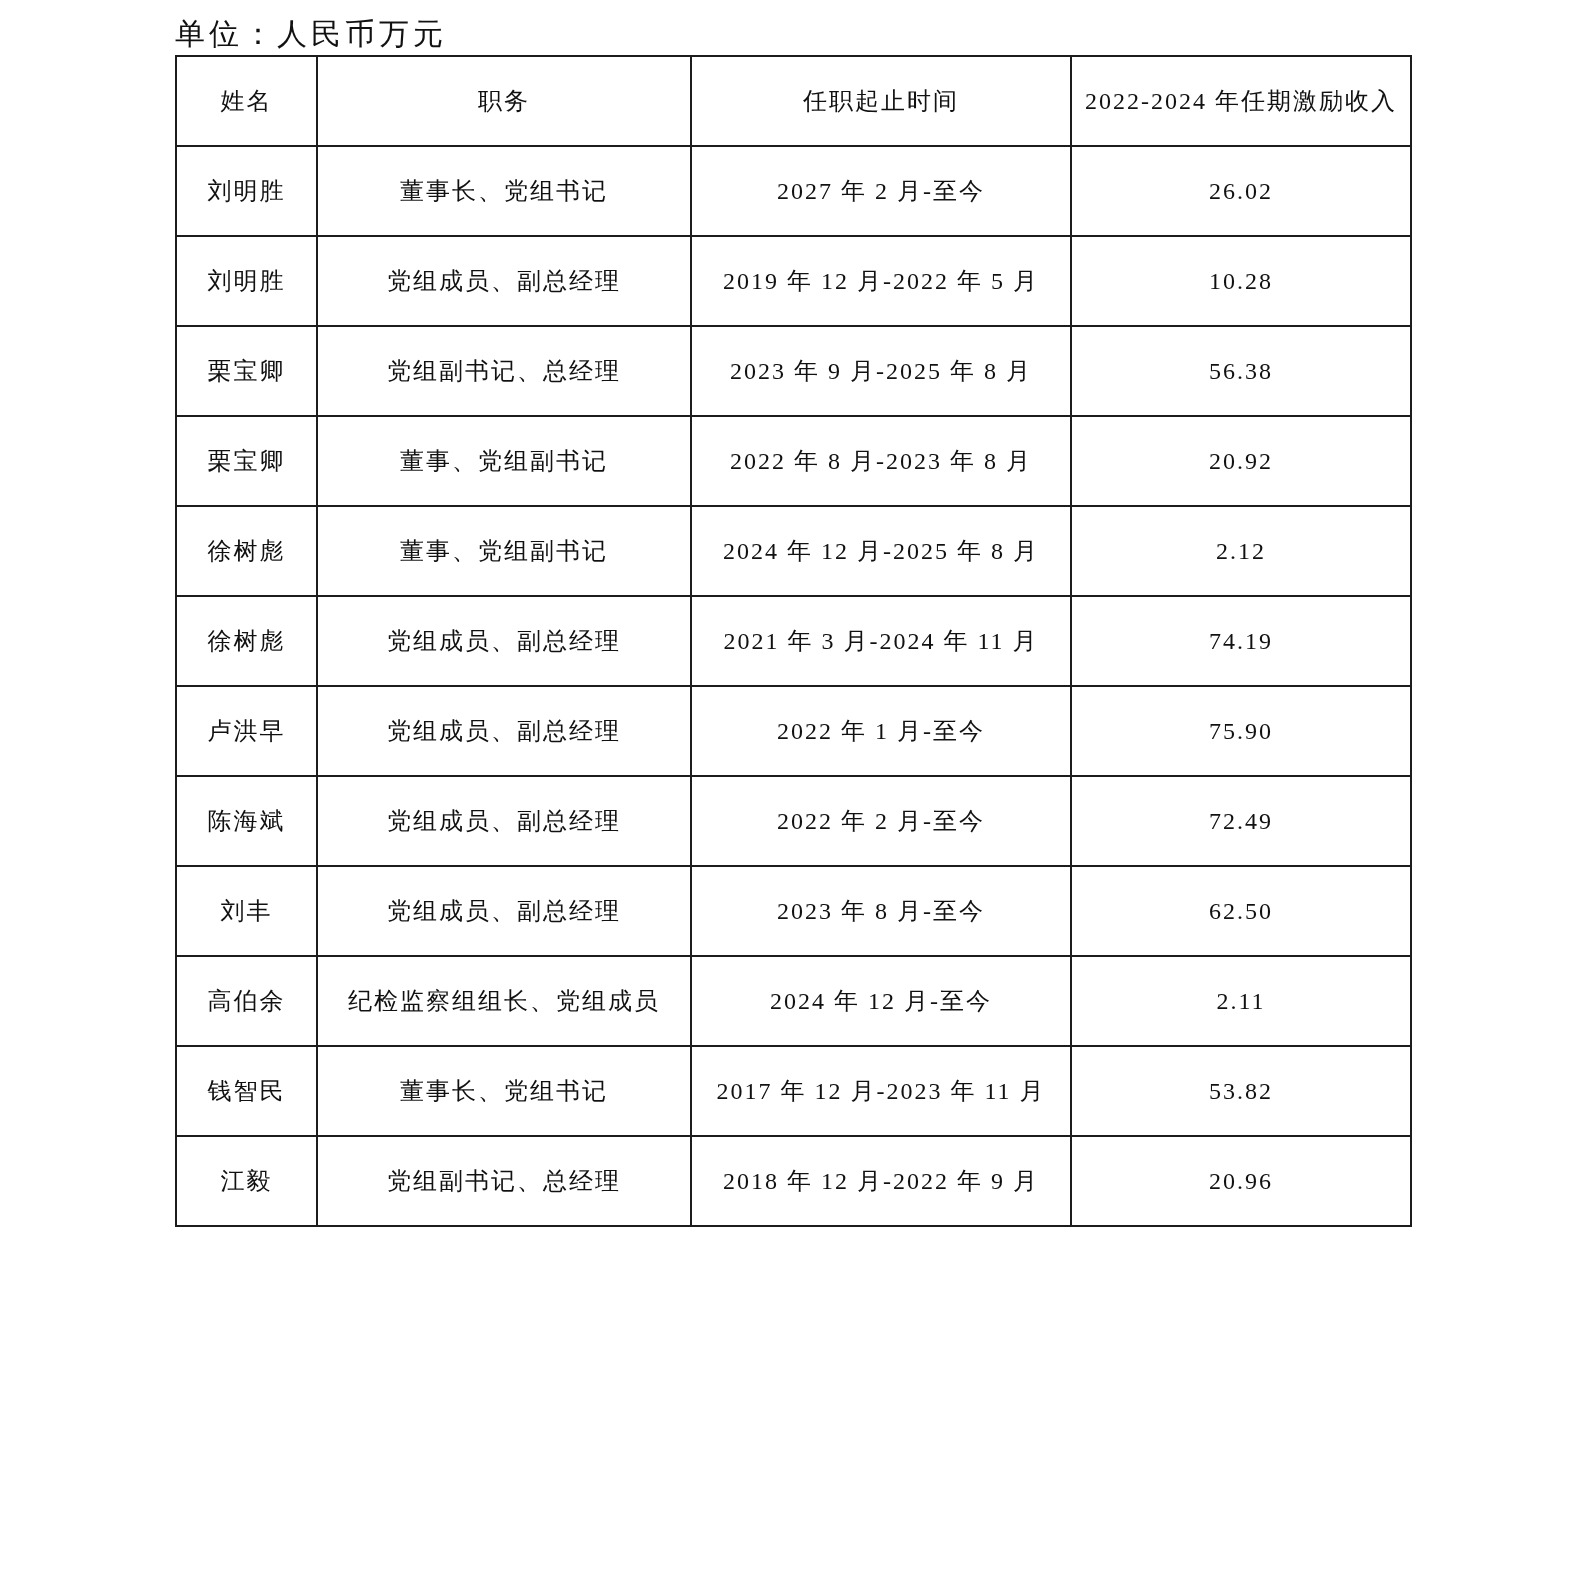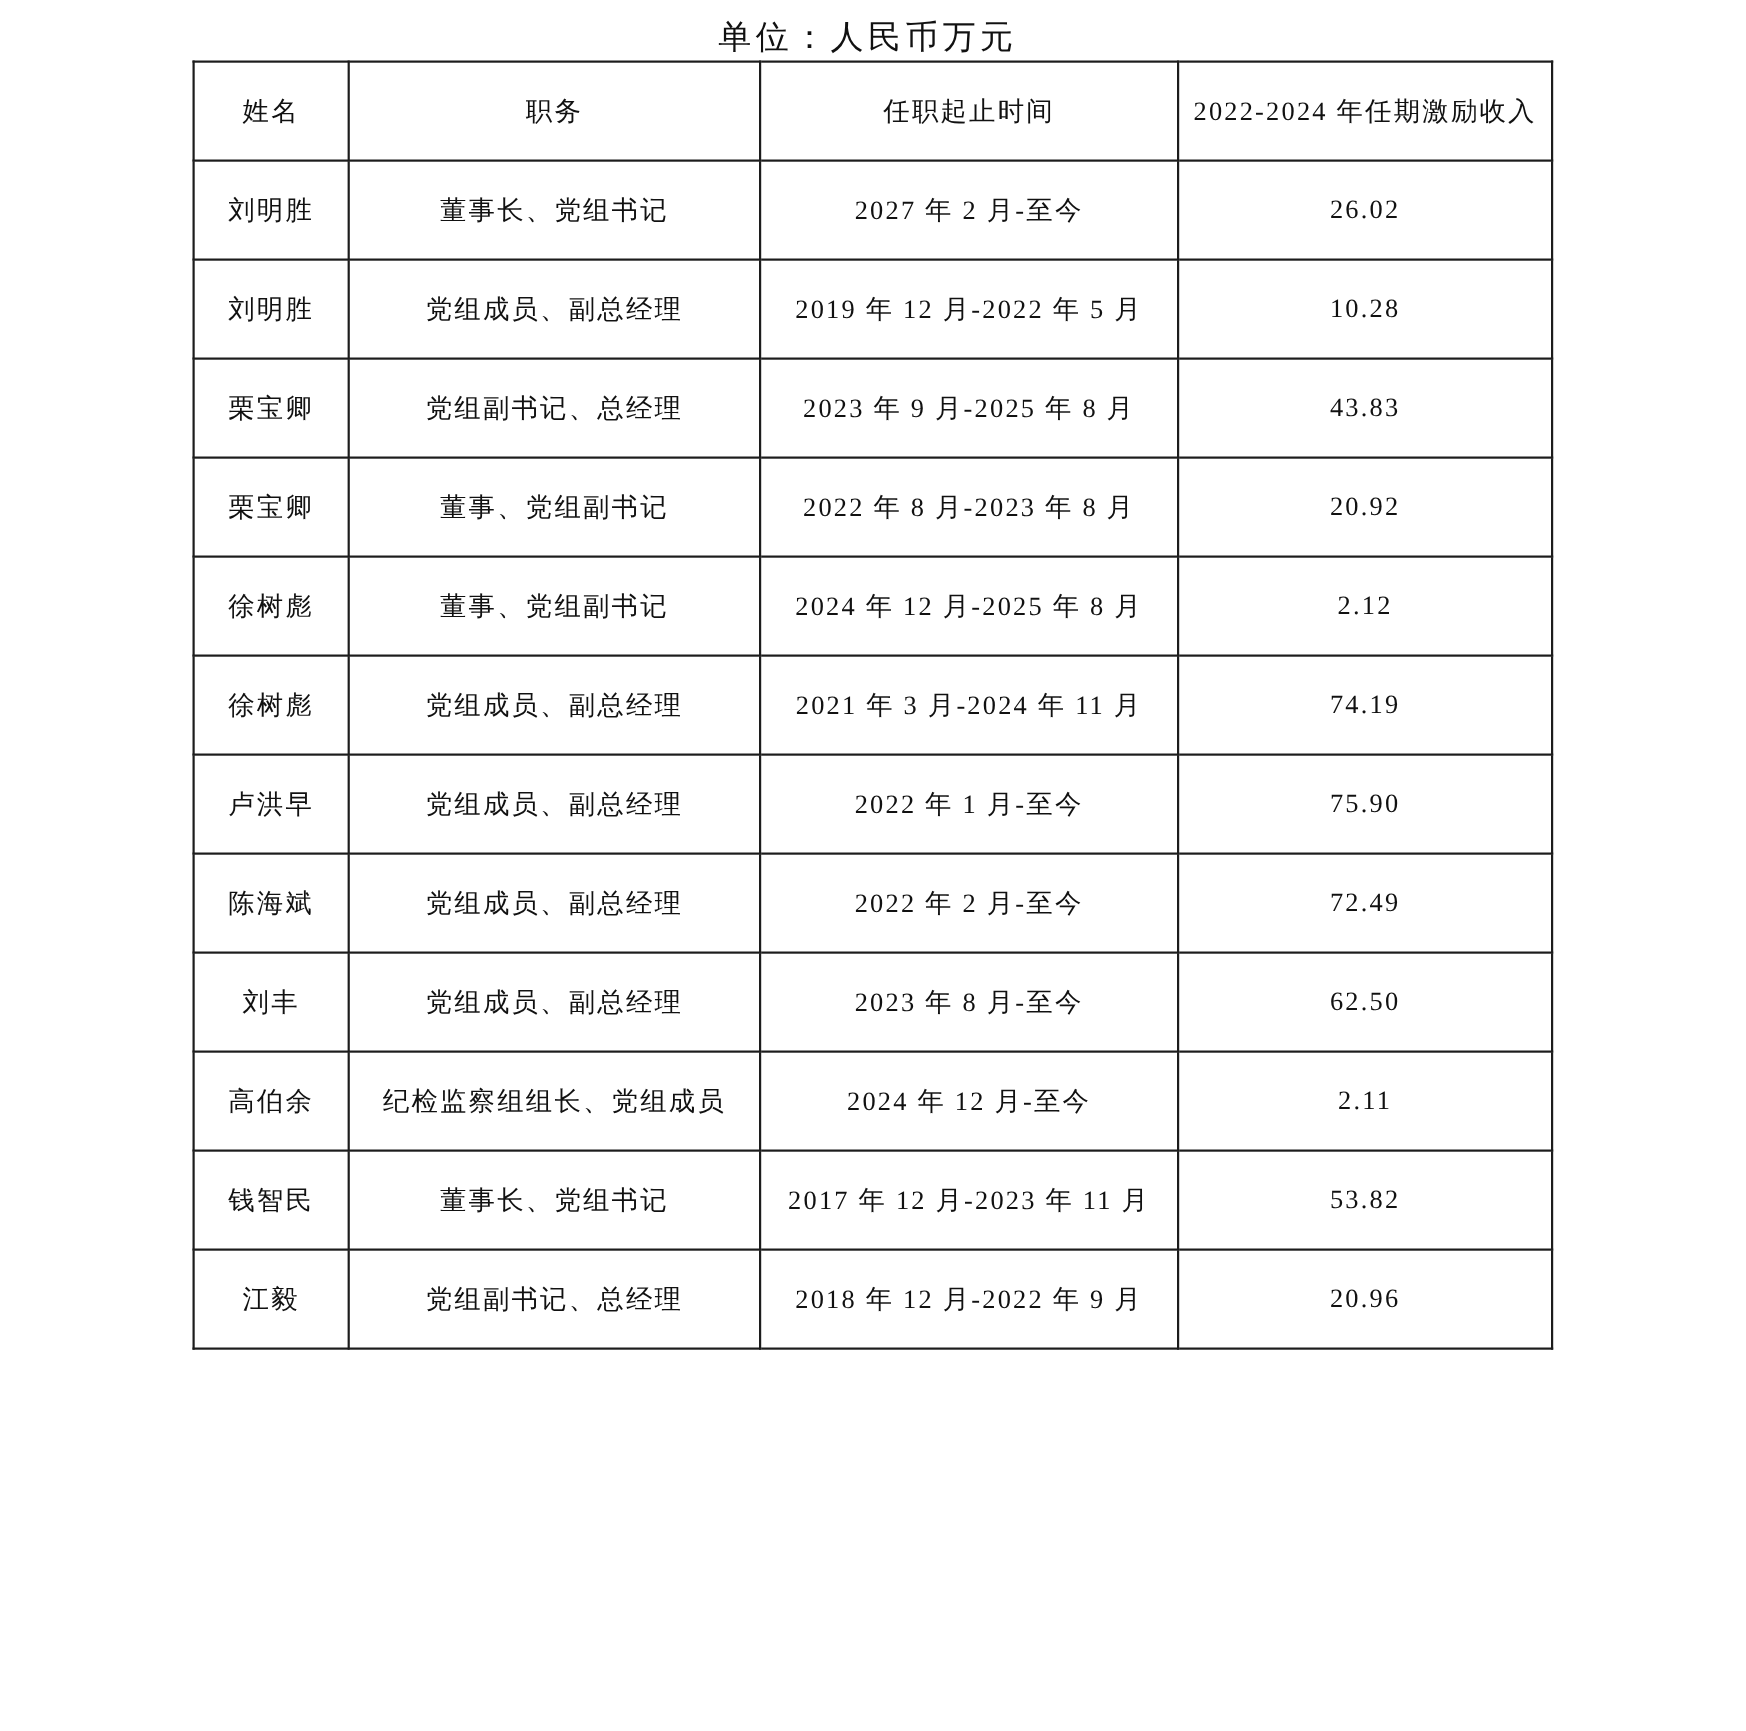--- a/index.html
+++ b/index.html
@@ -12,21 +12,21 @@
     height: 1574px;
     position: relative;
     font-family: "Liberation Serif", "DejaVu Serif", serif;
     color: #1a1a1a;
   }
   .unit-label {
     position: absolute;
     top: 14px;
     left: 175px;
     width: 1228px;
-    text-align: center;
+    text-align: left;
     font-size: 30px;
     letter-spacing: 4px;
     color: #111111;
   }
   .pay-table {
     position: absolute;
     top: 55px;
     left: 175px;
     width: 1235px;
     border-collapse: collapse;
@@ -81,21 +81,21 @@
       <tr>
     <td>刘明胜</td>
     <td>党组成员、副总经理</td>
     <td>2019 年 12 月-2022 年 5 月</td>
     <td>10.28</td>
   </tr>
       <tr>
     <td>栗宝卿</td>
     <td>党组副书记、总经理</td>
     <td>2023 年 9 月-2025 年 8 月</td>
-    <td>43.83</td>
+    <td>56.38</td>
   </tr>
       <tr>
     <td>栗宝卿</td>
     <td>董事、党组副书记</td>
     <td>2022 年 8 月-2023 年 8 月</td>
     <td>20.92</td>
   </tr>
       <tr>
     <td>徐树彪</td>
     <td>董事、党组副书记</td>

